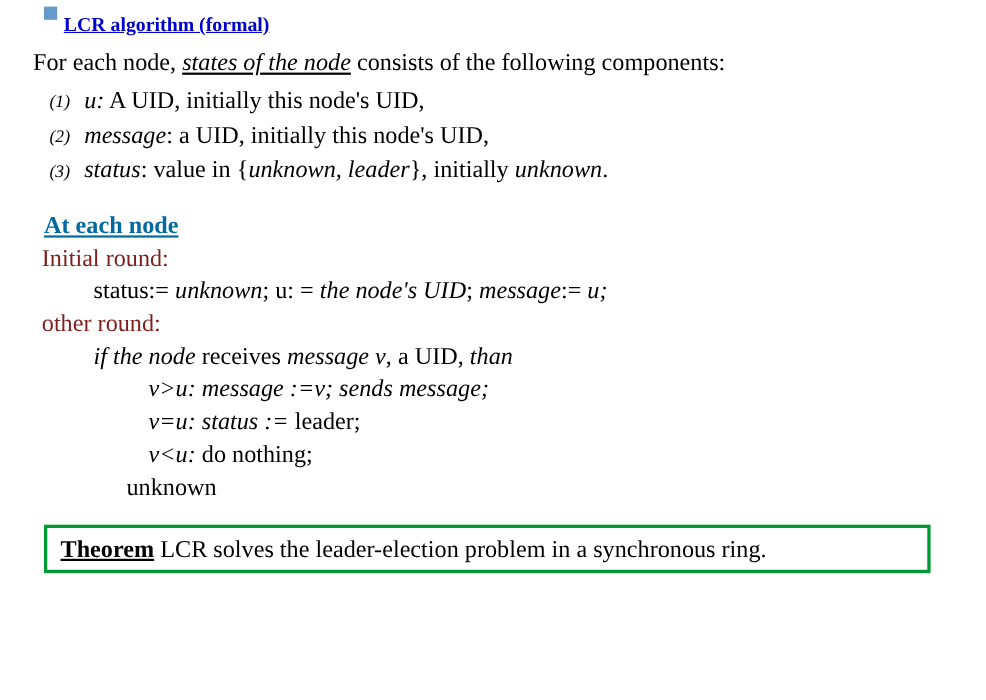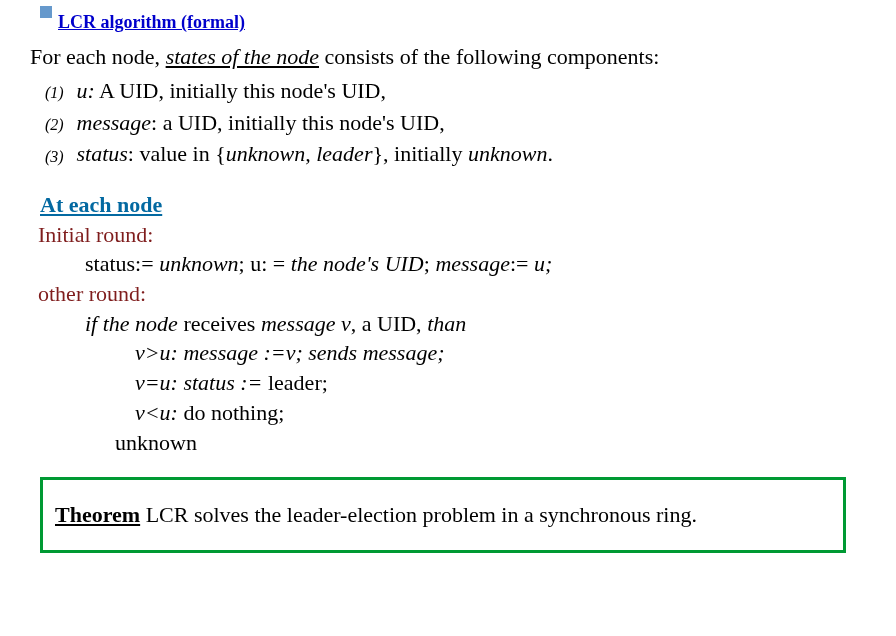--- a/index.html
+++ b/index.html
@@ -69,21 +69,21 @@
       margin-left: 55px;
     }
     .block3 {
       margin-left: 85px;
     }
     .block4 {
       margin-left: 105px;
     }
     .theorem-box {
       border: 3px solid #009933;
-      padding: 20px 12px;
+      padding: 4px 12px;
       margin-left: 10px;
       margin-top: 20px;
       margin-right: 20px;
     }
     .b {
       font-weight: bold;
     }
     .u {
       text-decoration: underline;
     }

